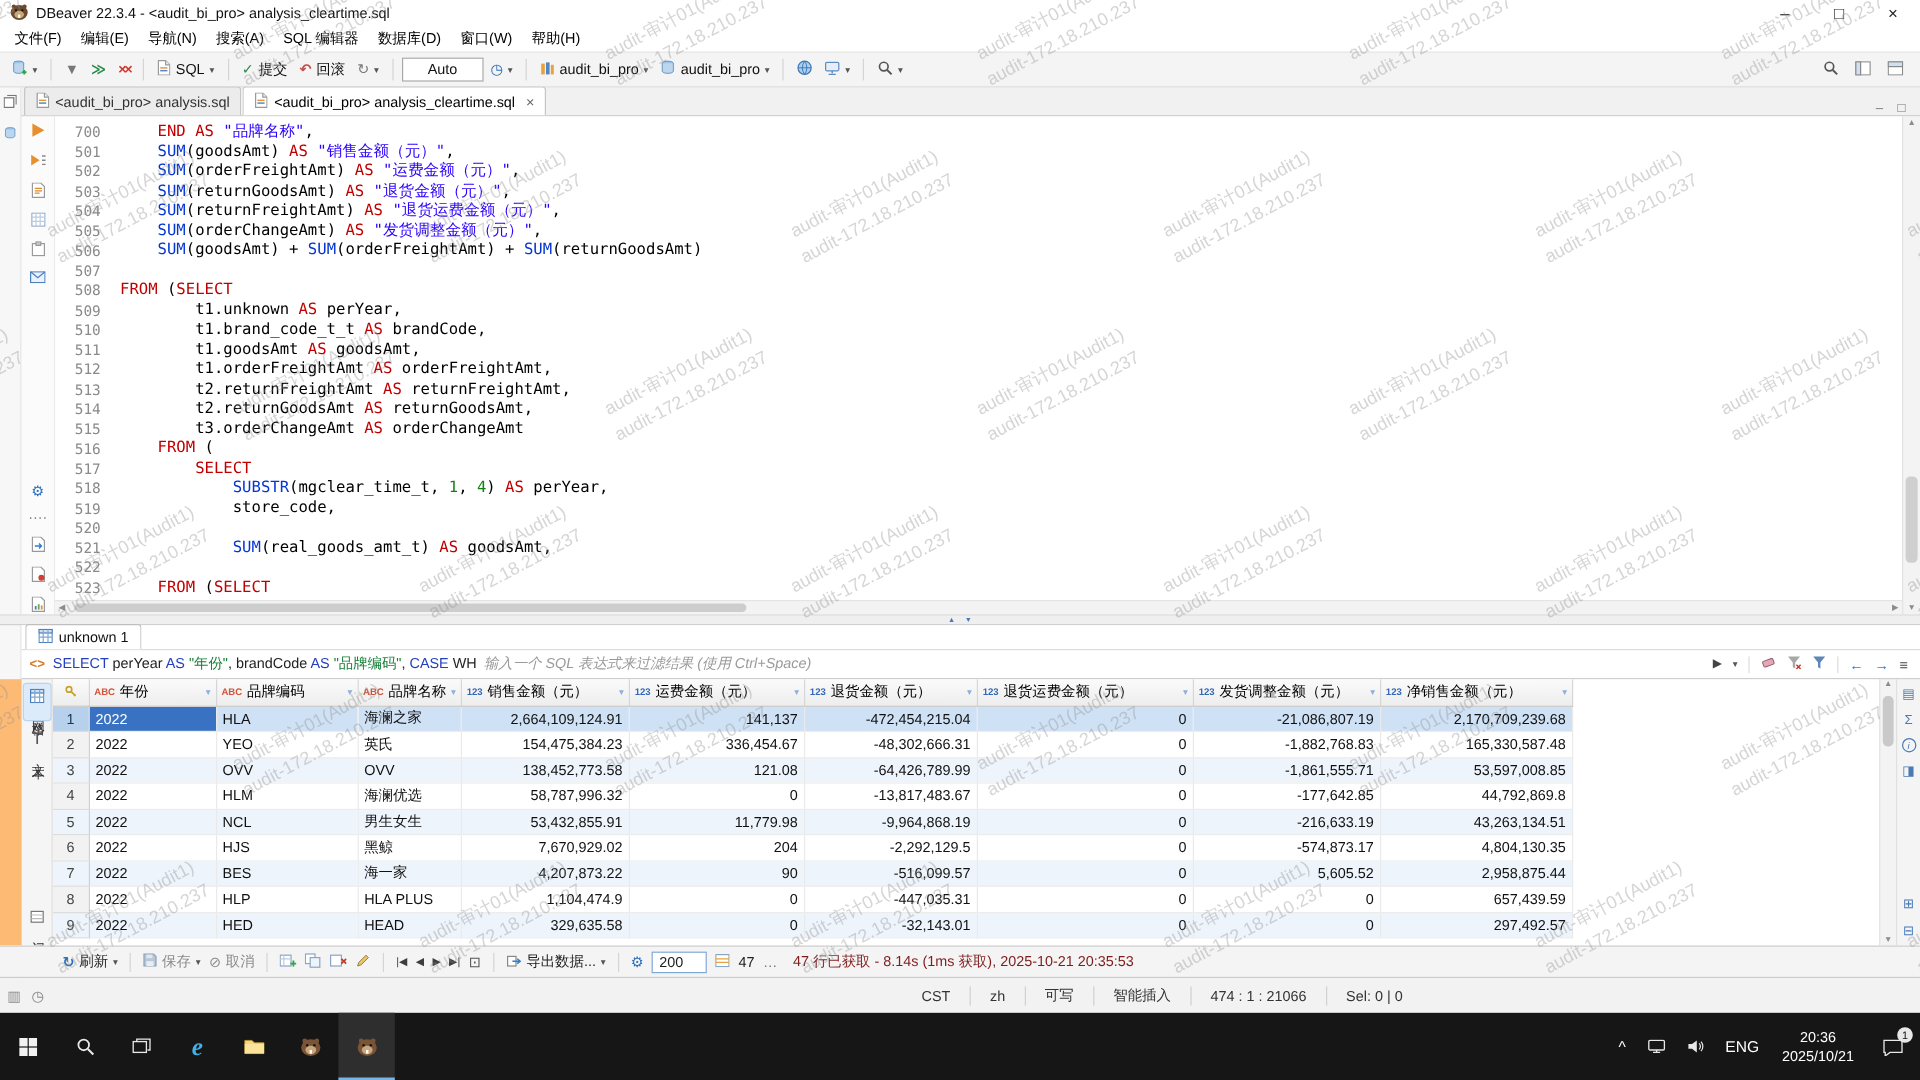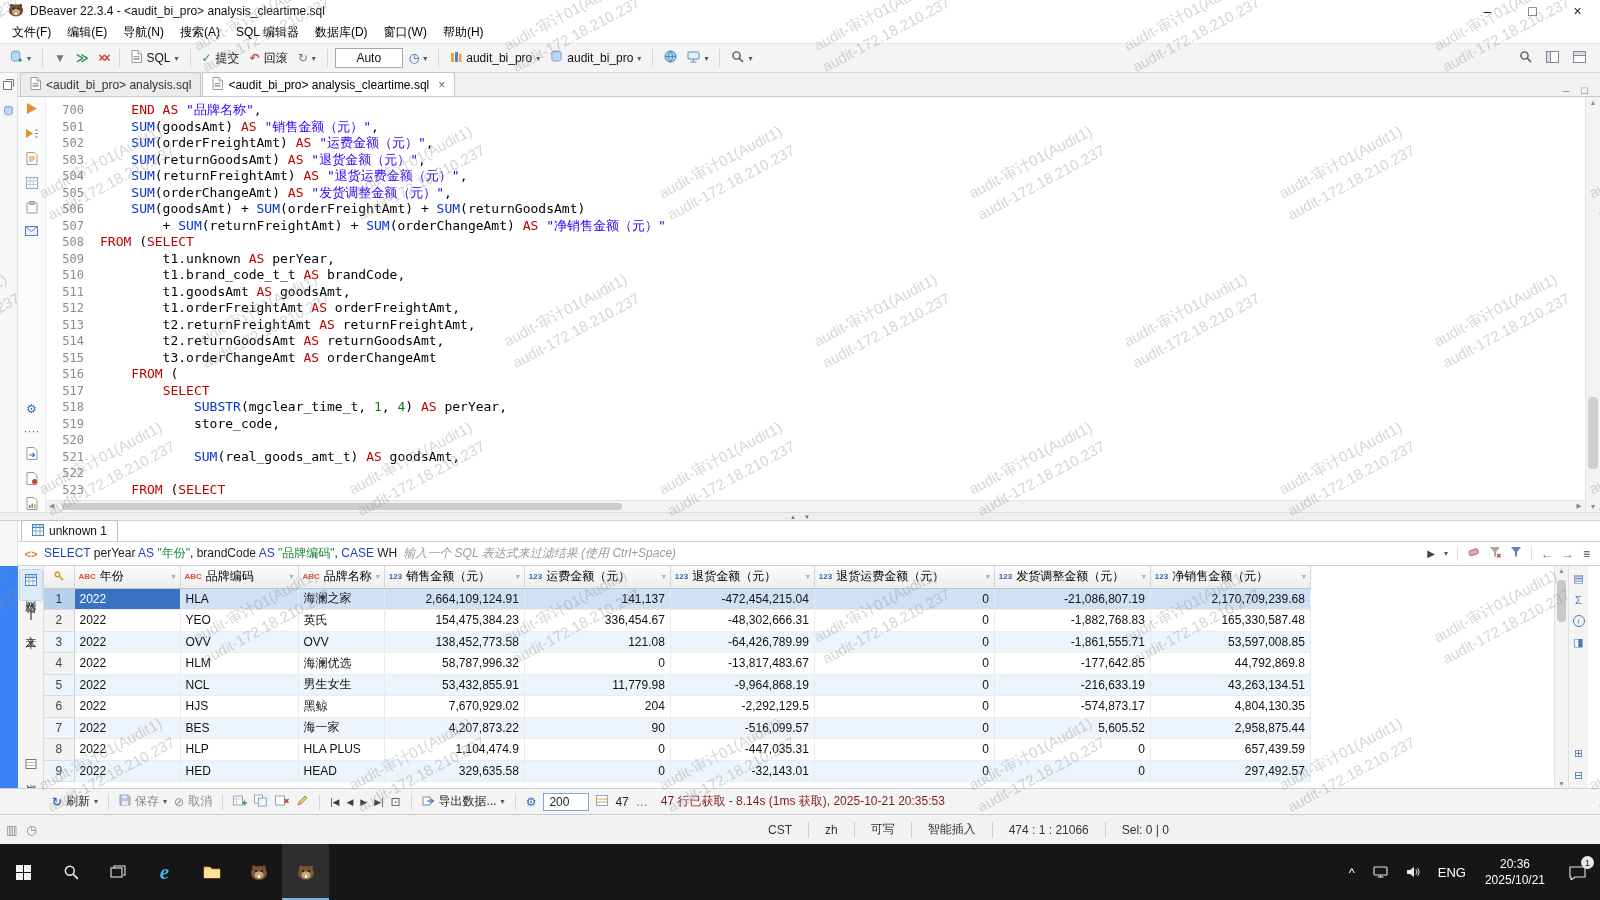--- a/index.html
+++ b/index.html
@@ -85,21 +85,21 @@
 
 .filterbar{position:absolute;left:18px;right:0;top:542px;height:24px;background:#fff;
   border-bottom:1px solid #cfcfcf;display:flex;align-items:center}
 .fb-icon{width:26px;text-align:center;color:#d77b2a;font-weight:bold;font-size:11px;flex:none}
 .fb-text{flex:1;display:flex;align-items:center;white-space:pre;overflow:hidden;font-size:12px}
 .fk{color:#2440c0}.fs{color:#188038}.fp{color:#222}
 .fb-ph{color:#9a9a9a;font-style:italic;margin-left:6px}
 .fb-actions{display:flex;align-items:center;gap:9px;padding:0 10px;color:#444;flex:none}
 .fb-actions .blue{color:#2e7dd1;font-weight:bold}
 
-.rbody{position:absolute;left:0;right:12px;top:566px;height:222px;background:#3b82f6}
+.rbody{position:absolute;left:0;right:0;top:566px;height:222px;background:#fdba74}
 .side-tabs{position:absolute;left:18px;top:0;bottom:0;width:26px;background:#f5f5f5;
   border-right:1px solid #ddd;display:flex;flex-direction:column;align-items:center;padding:4px 0;gap:5px}
 .side-tab{display:flex;flex-direction:column;align-items:center;gap:3px;padding:4px 0;width:22px;border-radius:2px;color:#333}
 .side-tab.active{background:#dcebfa;outline:1px solid #b9d4ef}
 .st-label{writing-mode:vertical-rl;font-size:11px;letter-spacing:2px}
 .side-tab.bottom{margin-top:auto}
 
 .gridwrap{position:absolute;left:44px;top:0;right:34px;bottom:0;overflow:hidden;background:#fff}
 table{border-collapse:collapse;table-layout:fixed;font-size:12px}
 th,td{overflow:hidden;white-space:nowrap}
@@ -382,21 +382,21 @@
   </div>
 
   <div class="editor">
       <div class="cl"><span class="ln">700</span><span class="ct"><span class="tk-p">    </span><span class="tk-k">END AS</span><span class="tk-p"> </span><span class="tk-s">"品牌名称"</span><span class="tk-p">,</span></span></div>
       <div class="cl"><span class="ln">501</span><span class="ct"><span class="tk-p">    </span><span class="tk-f">SUM</span><span class="tk-p">(goodsAmt) </span><span class="tk-k">AS</span><span class="tk-p"> </span><span class="tk-s">"销售金额（元）"</span><span class="tk-p">,</span></span></div>
       <div class="cl"><span class="ln">502</span><span class="ct"><span class="tk-p">    </span><span class="tk-f">SUM</span><span class="tk-p">(orderFreightAmt) </span><span class="tk-k">AS</span><span class="tk-p"> </span><span class="tk-s">"运费金额（元）"</span><span class="tk-p">,</span></span></div>
       <div class="cl"><span class="ln">503</span><span class="ct"><span class="tk-p">    </span><span class="tk-f">SUM</span><span class="tk-p">(returnGoodsAmt) </span><span class="tk-k">AS</span><span class="tk-p"> </span><span class="tk-s">"退货金额（元）"</span><span class="tk-p">,</span></span></div>
       <div class="cl"><span class="ln">504</span><span class="ct"><span class="tk-p">    </span><span class="tk-f">SUM</span><span class="tk-p">(returnFreightAmt) </span><span class="tk-k">AS</span><span class="tk-p"> </span><span class="tk-s">"退货运费金额（元）"</span><span class="tk-p">,</span></span></div>
       <div class="cl"><span class="ln">505</span><span class="ct"><span class="tk-p">    </span><span class="tk-f">SUM</span><span class="tk-p">(orderChangeAmt) </span><span class="tk-k">AS</span><span class="tk-p"> </span><span class="tk-s">"发货调整金额（元）"</span><span class="tk-p">,</span></span></div>
       <div class="cl"><span class="ln">506</span><span class="ct"><span class="tk-p">    </span><span class="tk-f">SUM</span><span class="tk-p">(goodsAmt) + </span><span class="tk-f">SUM</span><span class="tk-p">(orderFreightAmt) + </span><span class="tk-f">SUM</span><span class="tk-p">(returnGoodsAmt)</span></span></div>
-      <div class="cl"><span class="ln">507</span><span class="ct"><span class="tk-p">        + </span><span class="tk-f">SUM</span><span class="tk-p">(returnFreightAmt) + </span><span class="tk-f">SUM</span><span class="tk-p">(orderChangeAmt) </span><span class="tk-k">AS</span><span class="tk-p"> </span><span class="tk-s">"净销售金额（元）"</span></span></div>
+      <div class="cl"><span class="ln">507</span></div>
       <div class="cl"><span class="ln">508</span><span class="ct"><span class="tk-k">FROM</span><span class="tk-p"> (</span><span class="tk-k">SELECT</span></span></div>
       <div class="cl"><span class="ln">509</span><span class="ct"><span class="tk-p">        t1.unknown </span><span class="tk-k">AS</span><span class="tk-p"> perYear,</span></span></div>
       <div class="cl"><span class="ln">510</span><span class="ct"><span class="tk-p">        t1.brand_code_t_t </span><span class="tk-k">AS</span><span class="tk-p"> brandCode,</span></span></div>
       <div class="cl"><span class="ln">511</span><span class="ct"><span class="tk-p">        t1.goodsAmt </span><span class="tk-k">AS</span><span class="tk-p"> goodsAmt,</span></span></div>
       <div class="cl"><span class="ln">512</span><span class="ct"><span class="tk-p">        t1.orderFreightAmt </span><span class="tk-k">AS</span><span class="tk-p"> orderFreightAmt,</span></span></div>
       <div class="cl"><span class="ln">513</span><span class="ct"><span class="tk-p">        t2.returnFreightAmt </span><span class="tk-k">AS</span><span class="tk-p"> returnFreightAmt,</span></span></div>
       <div class="cl"><span class="ln">514</span><span class="ct"><span class="tk-p">        t2.returnGoodsAmt </span><span class="tk-k">AS</span><span class="tk-p"> returnGoodsAmt,</span></span></div>
       <div class="cl"><span class="ln">515</span><span class="ct"><span class="tk-p">        t3.orderChangeAmt </span><span class="tk-k">AS</span><span class="tk-p"> orderChangeAmt</span></span></div>
       <div class="cl"><span class="ln">516</span><span class="ct"><span class="tk-p">    </span><span class="tk-k">FROM</span><span class="tk-p"> (</span></span></div>
       <div class="cl"><span class="ln">517</span><span class="ct"><span class="tk-p">        </span><span class="tk-k">SELECT</span></span></div>

